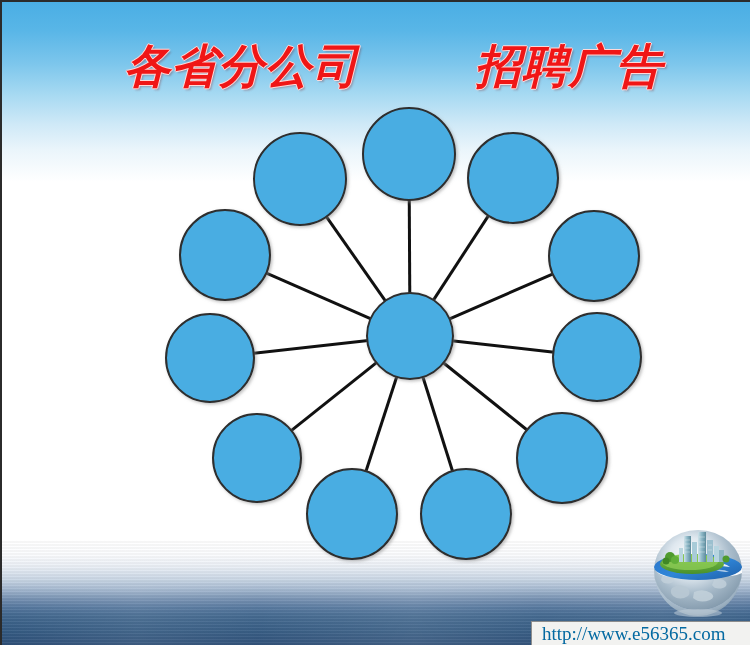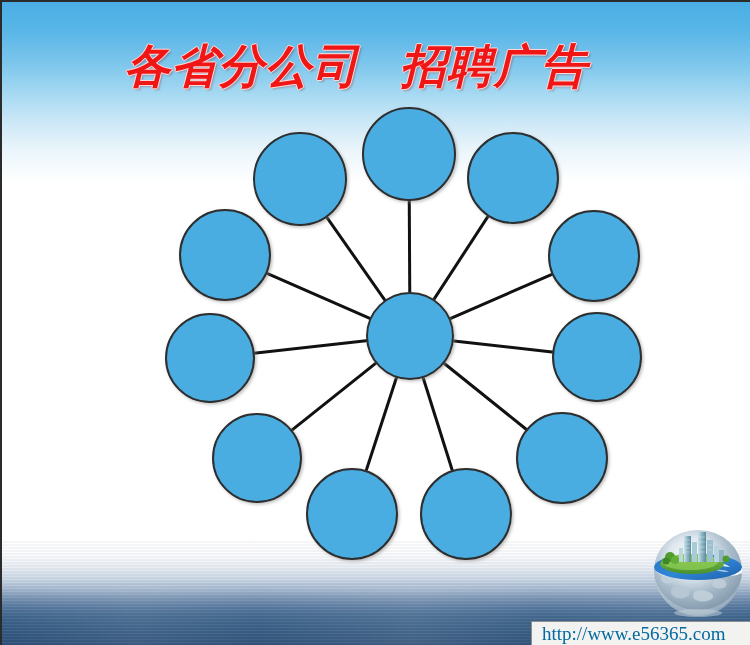--- a/index.html
+++ b/index.html
@@ -93,21 +93,21 @@
     letter-spacing: 1px;
     color: #f01616;
     text-shadow:
        1px 0 0 #ffd9d9,
       -1px 0 0 #ffd9d9,
        0 1px 0 #ffd9d9,
        0 -1px 0 #ffd9d9,
        2px 2px 2px rgba(120,0,0,0.25);
   }
   .title-a { margin-left: 122px; }
-  .title-b { margin-left: 41px; }
+  .title-b { margin-left: 116px; }
 
   
   .diagram {
     position: absolute;
     left: 0; top: 0;
     width: 750px;
     height: 645px;
   }
 
   

